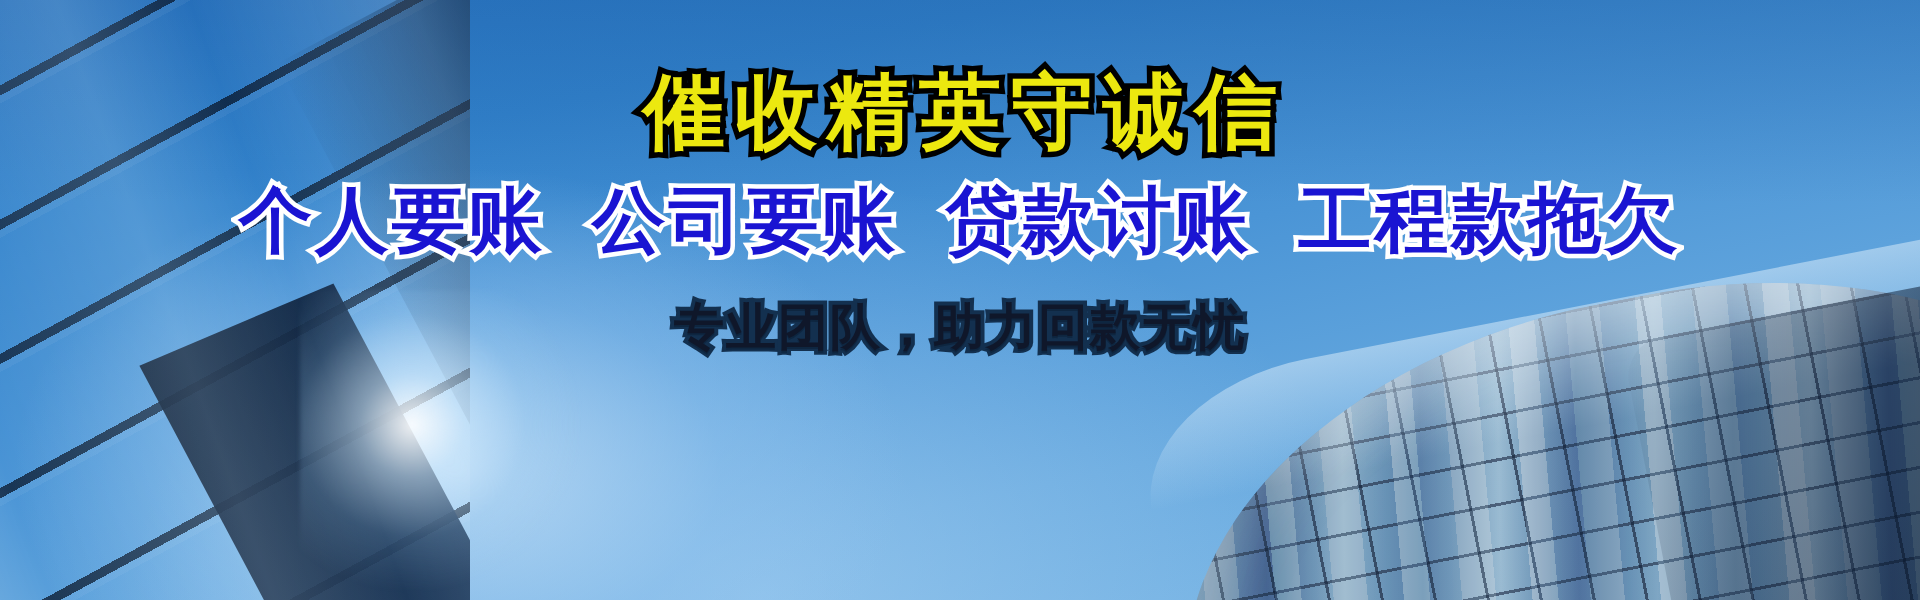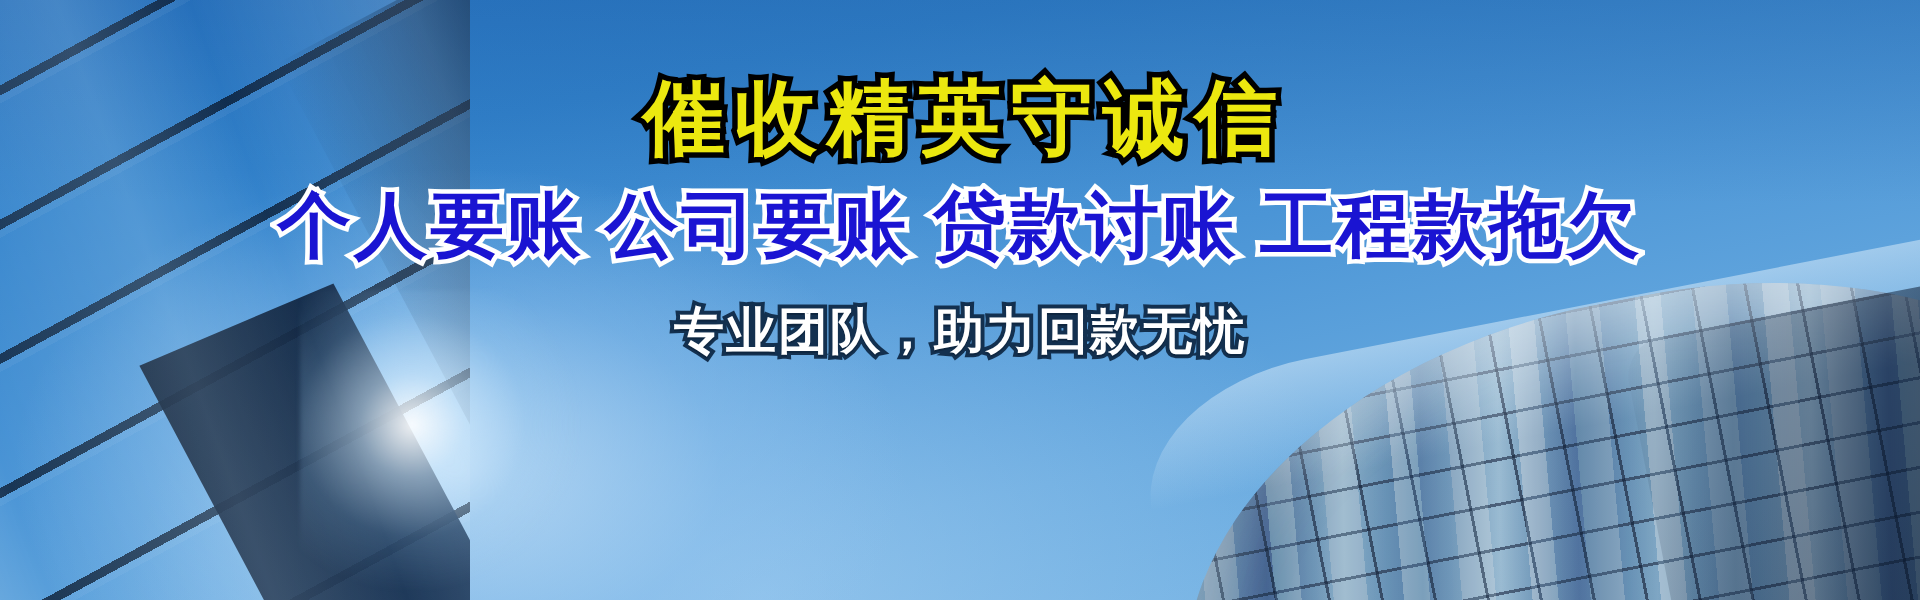--- a/index.html
+++ b/index.html
@@ -3,21 +3,21 @@
 <meta charset="utf-8">
 <title>Banner</title>
 <style>
   * { margin:0; padding:0; box-sizing:border-box; }
   html,body { width:1920px; height:600px; overflow:hidden; background:#3f86cf; }
 
   #banner{
     position:relative;
     width:1920px; height:600px;
     overflow:hidden;
-    font-family:Liberation Serif, serif;
+    font-family:Liberation Mono, monospace;
     user-select:none;
   }
 
   
   .sky{
     position:absolute; inset:0;
     background:
       radial-gradient(ellipse 620px 420px at 460px 470px, rgba(200,226,248,.78) 0%, rgba(150,198,240,.38) 42%, rgba(120,178,230,0) 72%),
       radial-gradient(ellipse 900px 600px at 760px 600px, rgba(175,214,245,.55) 0%, rgba(140,192,235,0) 70%),
       linear-gradient(168deg, #2b79c6 0%, #3282cb 22%, #4b95d6 48%, #64a7de 70%, #7cb8e6 100%);
@@ -194,21 +194,21 @@
     white-space:nowrap;
     transform:scaleX(1.02);
   }
 
   .tagline{
     margin-top:44px;
     font-size:50px;
     font-weight:bold;
     line-height:1;
     letter-spacing:2px;
-    color:#ffffff;
+    color:#0f172a;
     -webkit-text-stroke:8px #13304f;
     paint-order:stroke fill;
     text-shadow:0 2px 0 rgba(10,28,50,.5);
     white-space:nowrap;
   }
 </style>
 </head>
 <body>
 
 <div id="banner">

